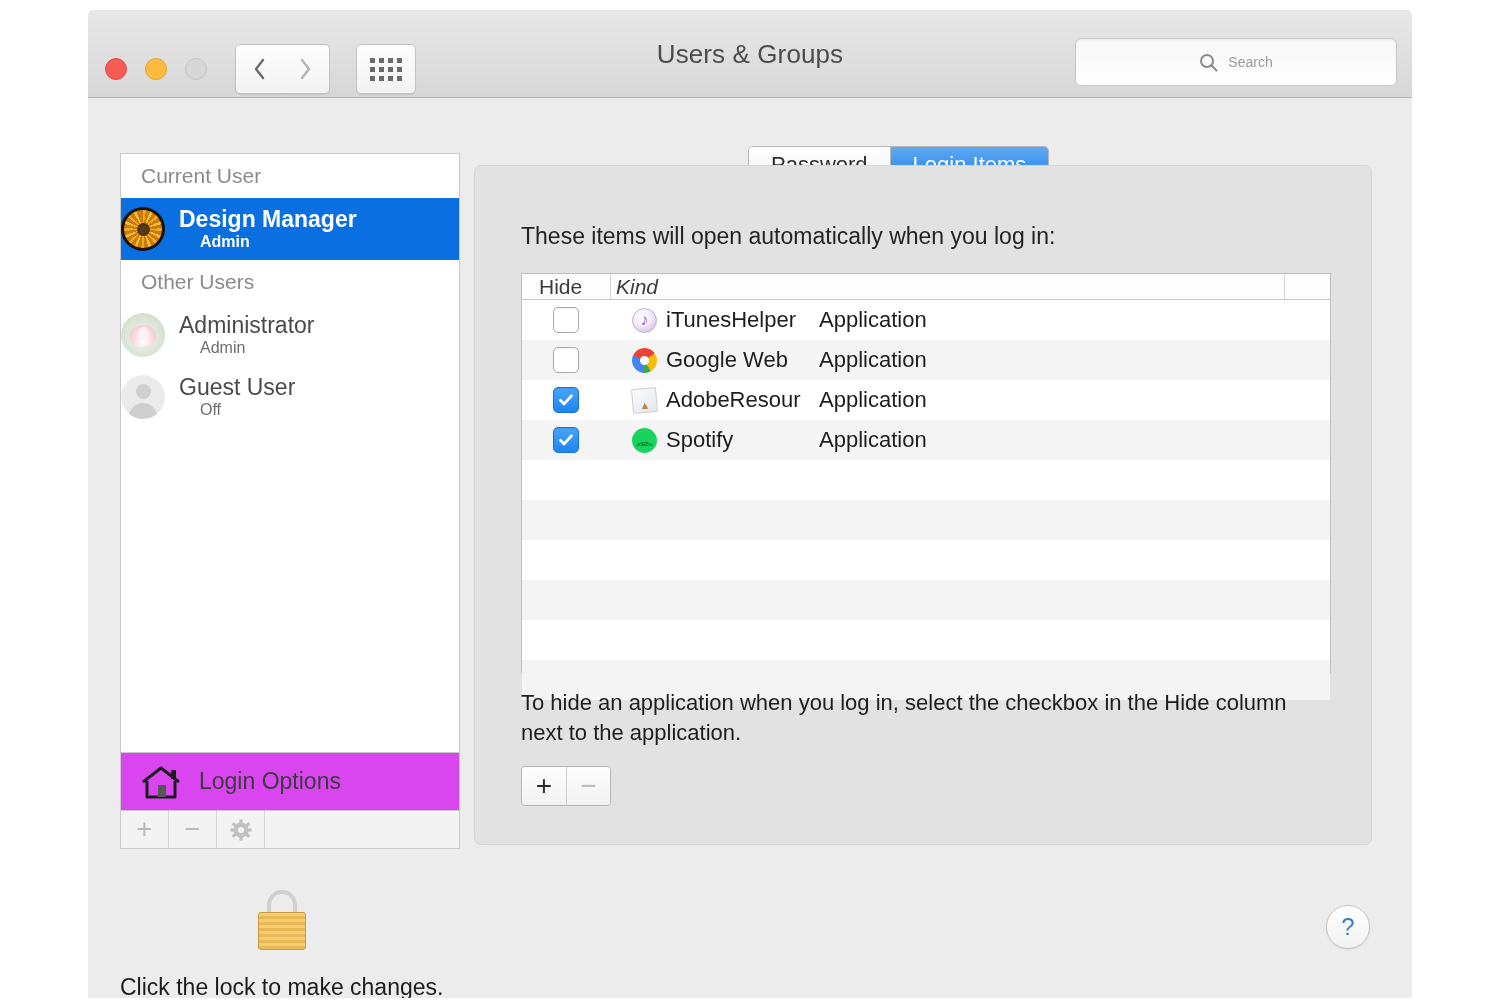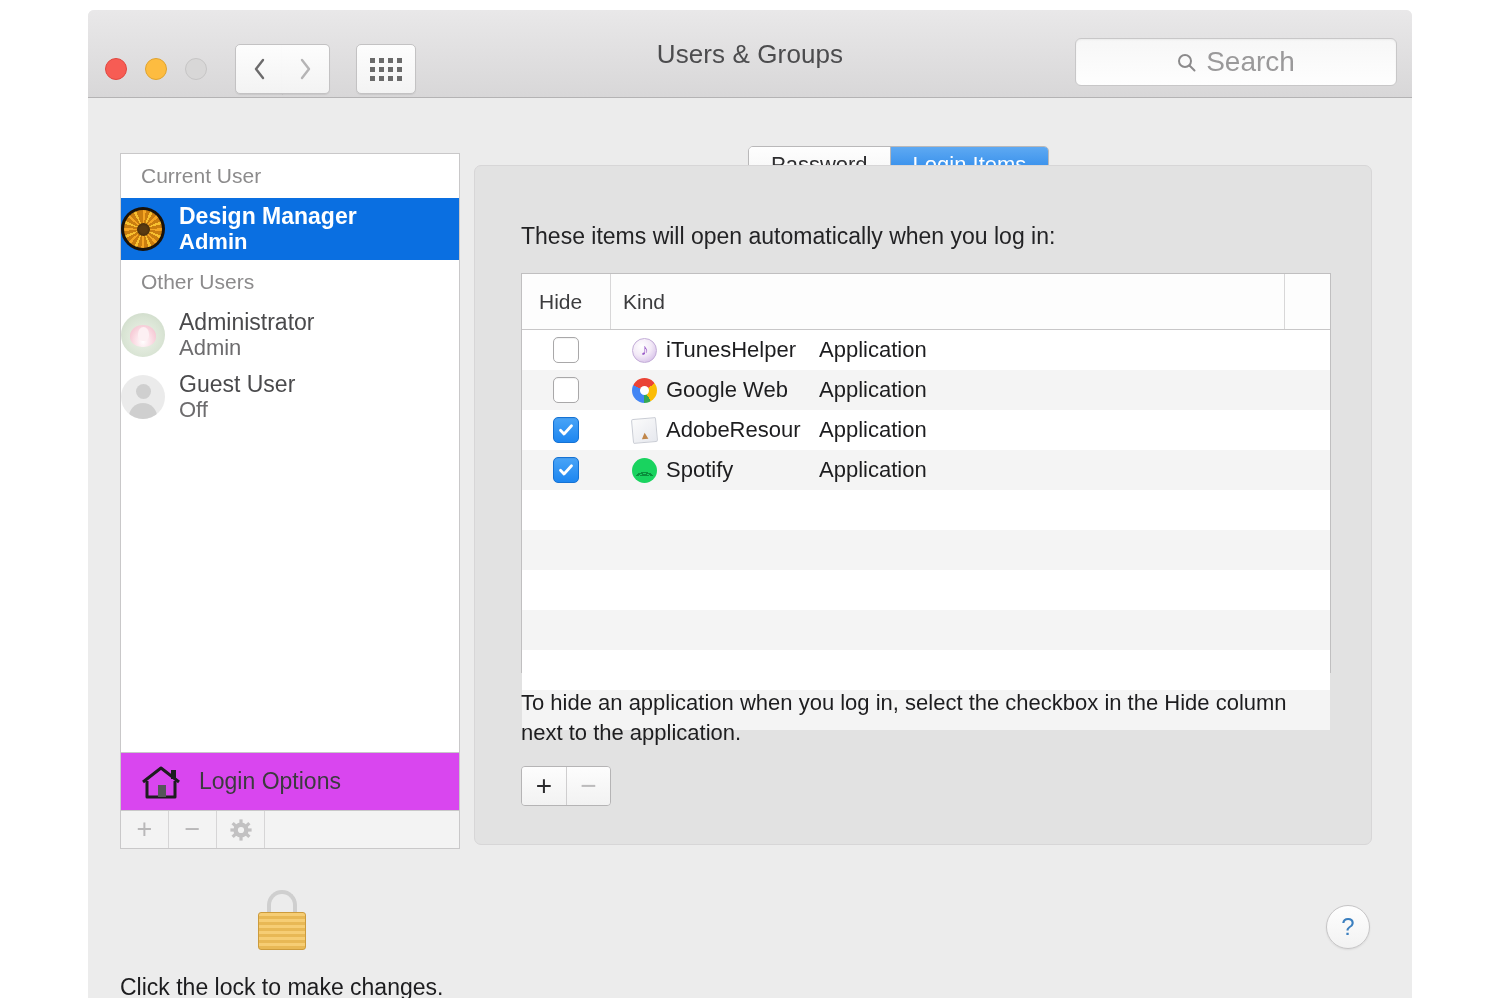--- a/index.html
+++ b/index.html
@@ -64,21 +64,21 @@
   #search {
     position:absolute; right:15px; top:28px; width:322px; height:48px;
     background:linear-gradient(to bottom,#f7f7f7,#fefefe);
     border:1px solid #c8c7c8; border-radius:6px;
     box-shadow:inset 0 1px 2px rgba(0,0,0,.05);
     display:flex; align-items:center; justify-content:center; gap:10px;
   }
   #search .mag { width:19px; height:19px; }
   #search .mag circle { fill:none; stroke:#8b8a8b; stroke-width:2; }
   #search .mag line   { stroke:#8b8a8b; stroke-width:2; stroke-linecap:round; }
-  #search span { font-size:28px; color:#9a999a; }
+  #search span { font-size:14px; color:#9a999a; }
 
   
   #sidebar {
     position:absolute; left:32px; top:143px; width:340px; height:600px;
     background:#ffffff; border:1px solid #c9c8c9;
   }
   .grouphdr { height:44px; display:flex; align-items:center; padding-left:20px;
     font-size:21px; color:#8c8b8c; }
   .user { height:62px; display:flex; align-items:center; gap:14px; }
   .user.selected { background:#0a6fe1; }
@@ -111,21 +111,21 @@
     background:#fdf0f3; }
   
   .av-guest { background:#ebebeb; }
   .av-guest::before { content:""; position:absolute; left:50%; top:9px;
     width:15px; height:15px; margin-left:-7.5px; border-radius:50%; background:#cfcfcf; }
   .av-guest::after { content:""; position:absolute; left:50%; bottom:-1px;
     width:28px; height:17px; margin-left:-14px; border-radius:14px 14px 0 0; background:#cfcfcf; }
 
   .utext { display:flex; flex-direction:column; justify-content:center; line-height:1.12; }
   .uname { font-size:23px; color:#4a4a4c; }
-  .urole { font-size:22px; color:#6d6c6e; }
+  .urole { font-size:16px; color:#6d6c6e;margin-left:21px; }
   .user.selected .uname { color:#fff; font-weight:bold; }
   .user.selected .urole { color:#fff; font-weight:bold; }
 
   #loginoptions {
     position:absolute; left:32px; top:743px; width:340px; height:58px;
     background:#d946ef; border:1px solid #c9c8c9; border-top:none;
     display:flex; align-items:center; padding-left:18px; gap:16px;
   }
   .house { width:44px; height:36px; flex:none; }
   #loginoptions .lbl { font-size:23px; color:#3b3b3d; }
@@ -162,26 +162,26 @@
   #panel {
     position:absolute; left:386px; top:155px; width:898px; height:680px;
     background:#e2e2e2; border:1px solid #d7d6d7; border-radius:7px;
   }
   #panel-title { position:absolute; left:46px; top:57px; font-size:23px; color:#232325; }
 
   #table {
     position:absolute; left:46px; top:107px; width:810px; height:400px;
     background:#fff; border:1px solid #c0bfc0;
   }
-  #thead { display:flex; height:56px; border-bottom:1px solid #c8c7c8;
+  #thead { display:flex; height:26px; border-bottom:1px solid #c8c7c8;
     background:#fdfdfd; align-items:center; }
   #thead .th { font-size:21px; color:#3c3c3e; display:flex; align-items:center; height:100%; }
   #thead .th.hide { width:88px; padding-left:17px; }
   #thead .th.item { width:207px; padding-left:12px; border-left:1px solid #d8d7d8; }
-  #thead .th.kind { flex:1;   padding-left:12px; border-left:1px solid #d8d7d8; }
+  #thead .th.kind { flex:1;   padding-left:5px; border-left:1px solid #d8d7d8;font-style:italic; }
   #thead .th.extra{ width:46px; border-left:1px solid #d8d7d8; }
 
   .trow { display:flex; height:40px; align-items:center; }
   .trow.odd  { background:#ffffff; }
   .trow.even { background:#f4f4f4; }
   .cell-hide { width:88px; display:flex; align-items:center; justify-content:center; }
   .cell-item { width:207px; display:flex; align-items:center; gap:9px; padding-left:22px; }
   .cell-kind { flex:1; font-size:22px; color:#1d1d1f; padding-left:2px; }
   .itemlabel { font-size:22px; color:#1d1d1f; white-space:nowrap; }
 

